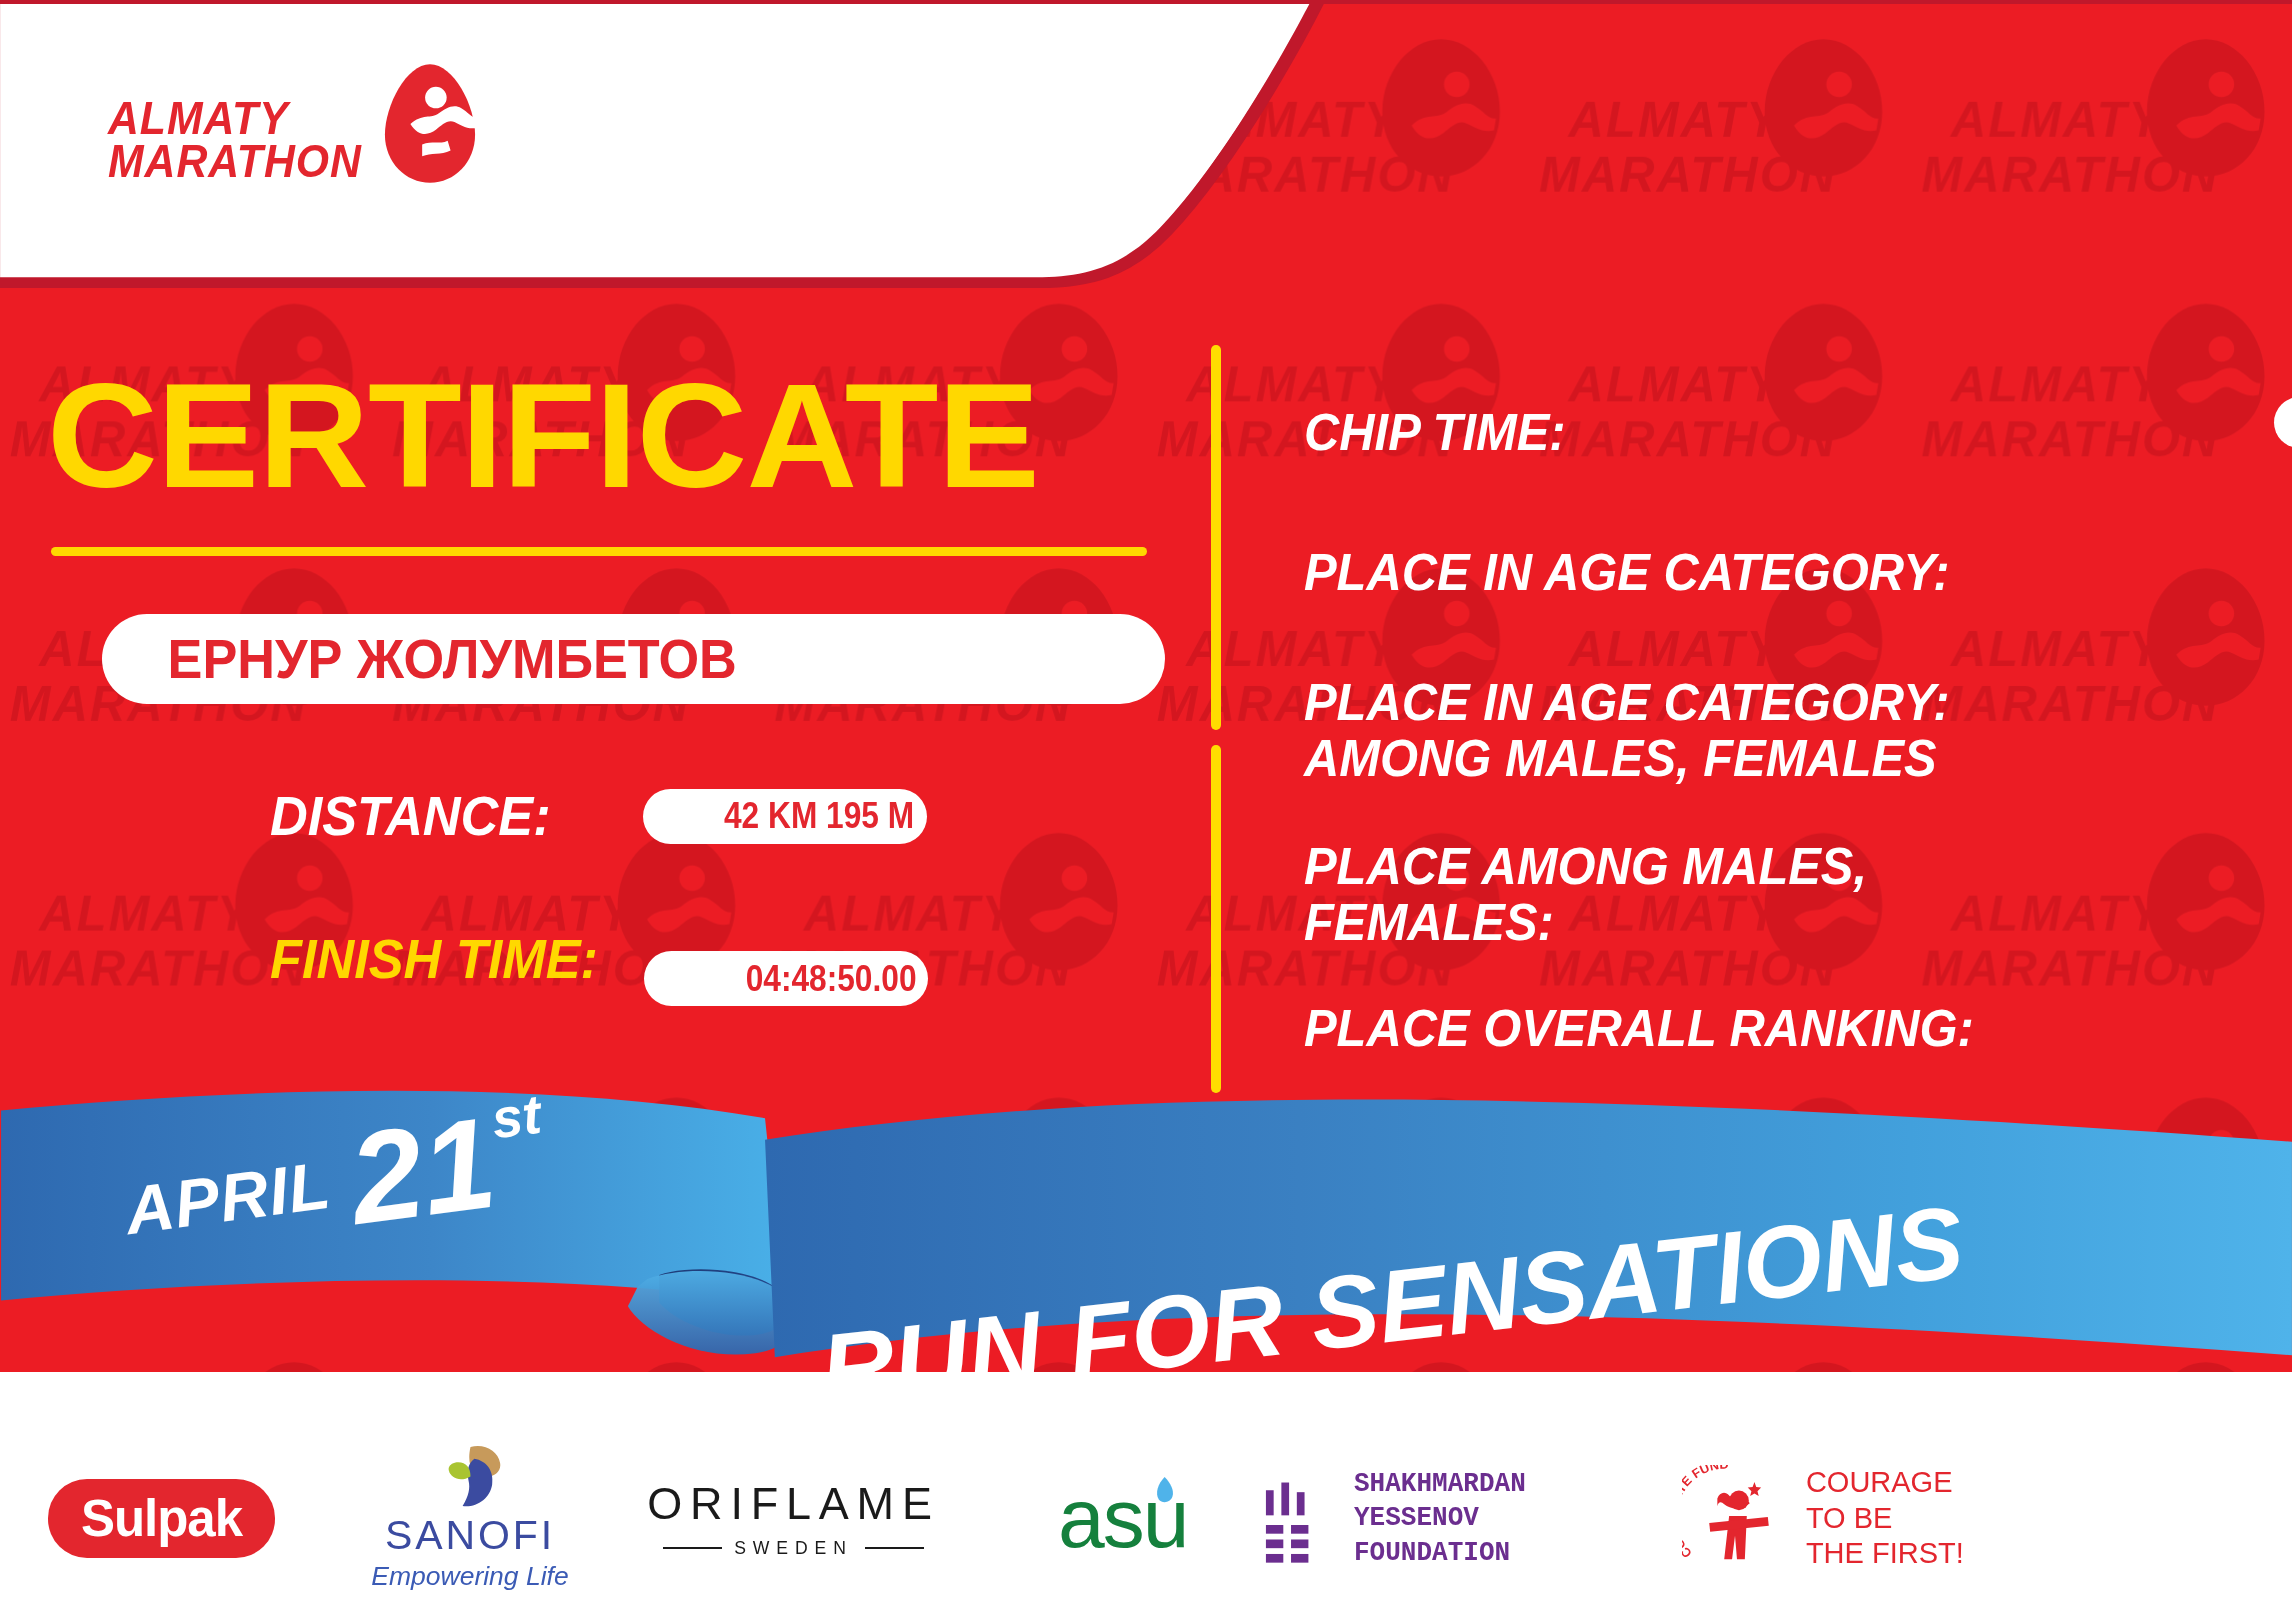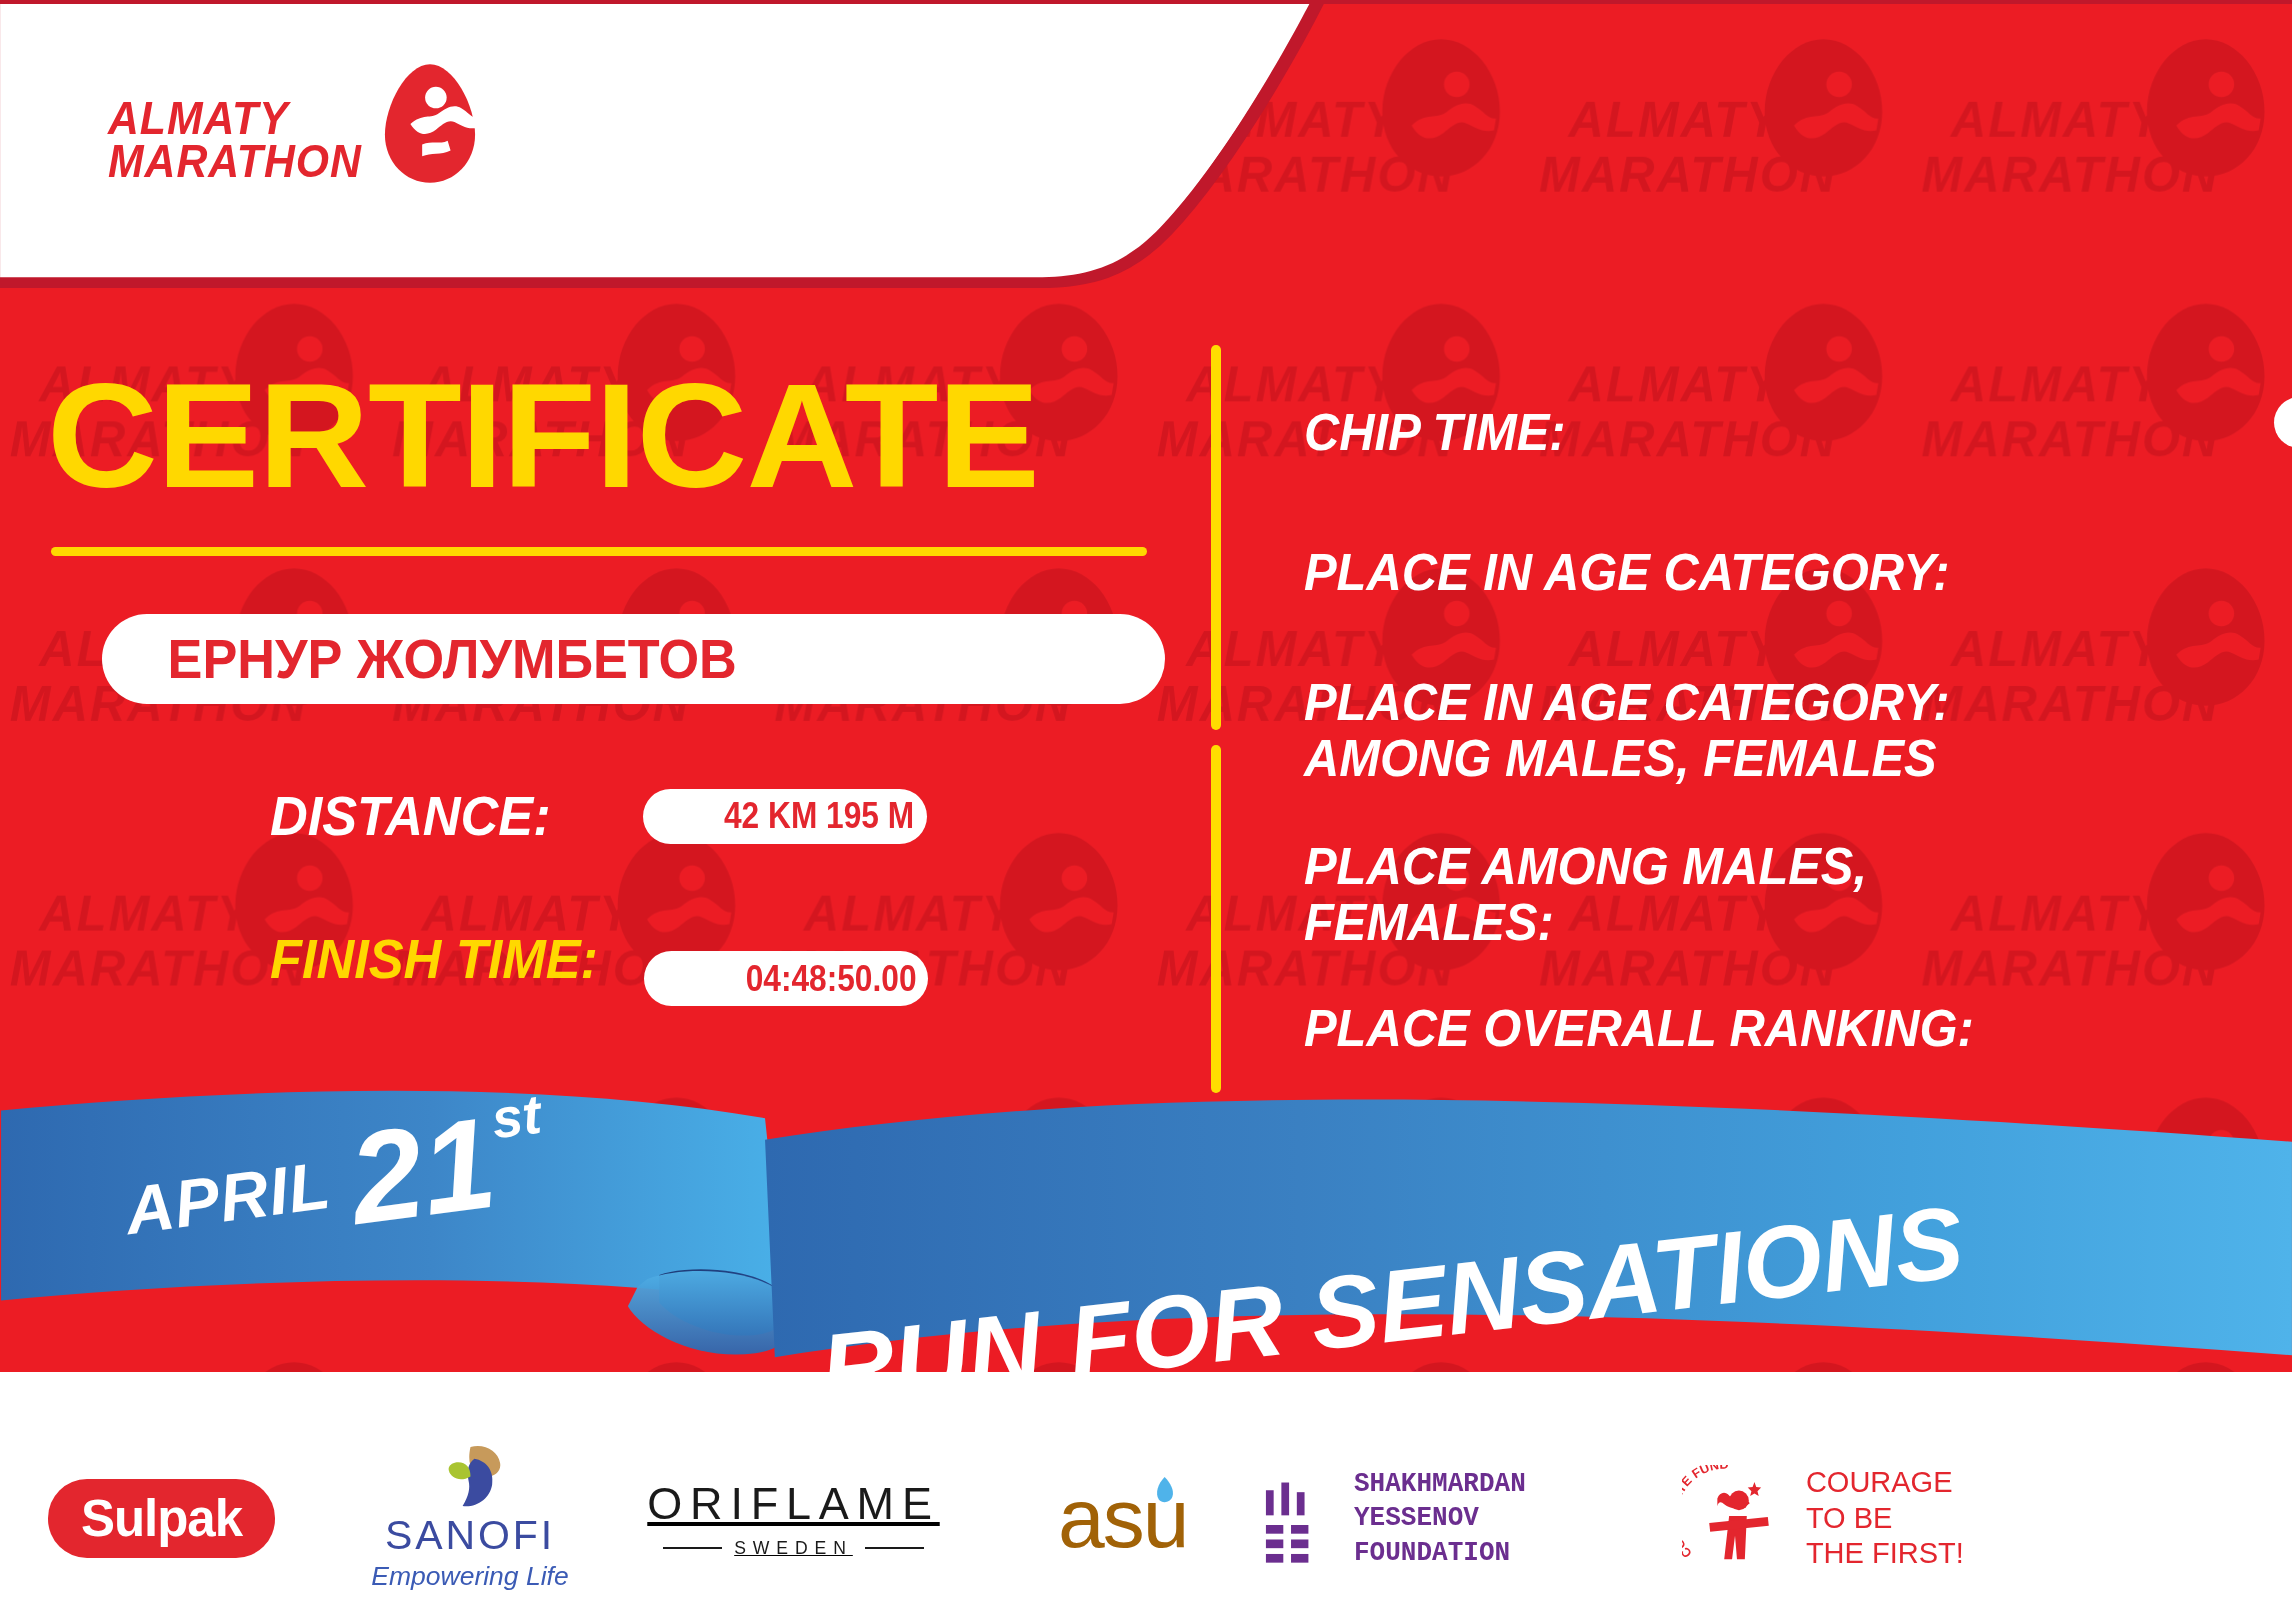--- a/index.html
+++ b/index.html
@@ -112,31 +112,31 @@
   #sp-syf{width:412px;}
   #sp-cf{width:294px;}
 
   .sulpak-pill{background:#E3262E;border-radius:39px;padding:9.8px 33px;}
   .sulpak-pill span{color:#ffffff;font-weight:bold;font-size:51px;letter-spacing:-1px;}
 
   .sanofi-wrap{display:flex;flex-direction:column;align-items:center;}
   .sanofi-name{color:#3B4BA0;font-size:41px;letter-spacing:2.9px;margin-top:2px;}
   .sanofi-tag{color:#3B5BB5;font-size:26.5px;font-style:italic;margin-top:2px;}
 
-  .orif-wrap{display:flex;flex-direction:column;align-items:center;text-decoration:underline;}
+  .orif-wrap{display:flex;flex-direction:column;align-items:center;}
   .orif-name{color:#1A1A1A;font-size:45px;letter-spacing:7.8px;}
   .orif-sub{display:flex;align-items:center;gap:11.8px;margin-top:7.8px;}
   .orif-sub .ln{width:59px;height:2px;background:#1A1A1A;}
   .orif-sub .tx{color:#1A1A1A;font-size:17.6px;letter-spacing:6.9px;}
 
   .ua-wrap{display:flex;flex-direction:column;align-items:center;}
   .ua-name{color:#111111;font-weight:bold;font-size:24.5px;letter-spacing:2.9px;margin-top:5.9px;}
 
   .asu-wrap{display:flex;align-items:flex-start;}
-  .asu-text{color:#a16207;font-size:84px;line-height:0.9;letter-spacing:-2px;}
+  .asu-text{color:#15803d;font-size:84px;line-height:0.9;letter-spacing:-2px;}
 
   .syf-wrap{display:flex;align-items:flex-end;gap:26px;font-family:Liberation Mono, monospace;}
   .syf-text{color:#6B2E8F;font-weight:bold;font-size:27.4px;line-height:1.25;
             letter-spacing:0px;transform:scaleX(0.95);transform-origin:left center;}
 
   .cf-wrap{display:flex;align-items:center;gap:15.7px;}
   .cf-text{color:#E3262E;font-size:29px;line-height:1.22;}
 </style>
 </head>
 <body>

